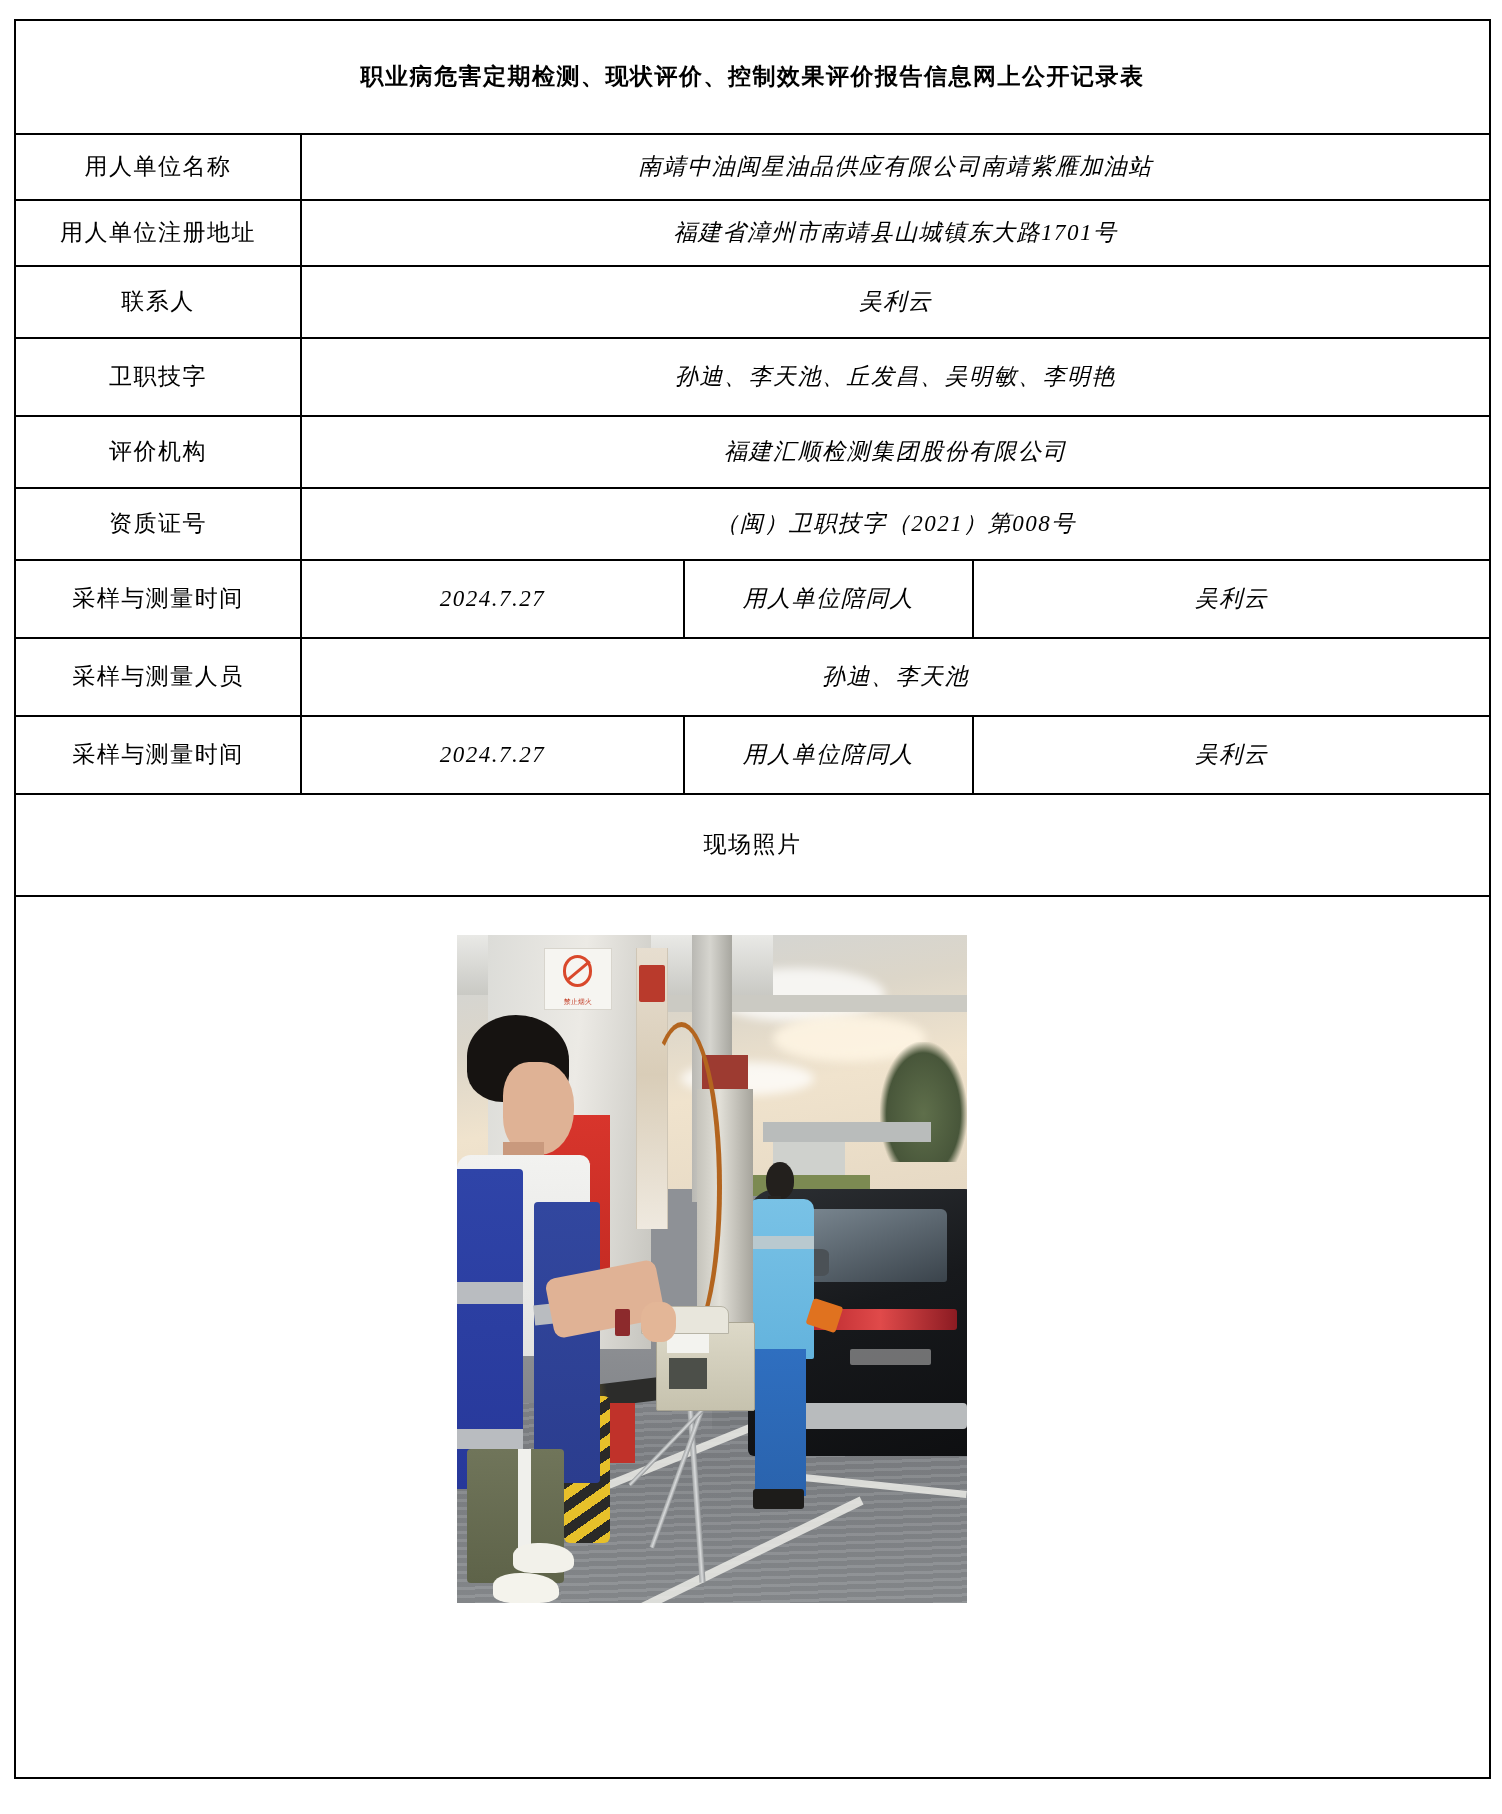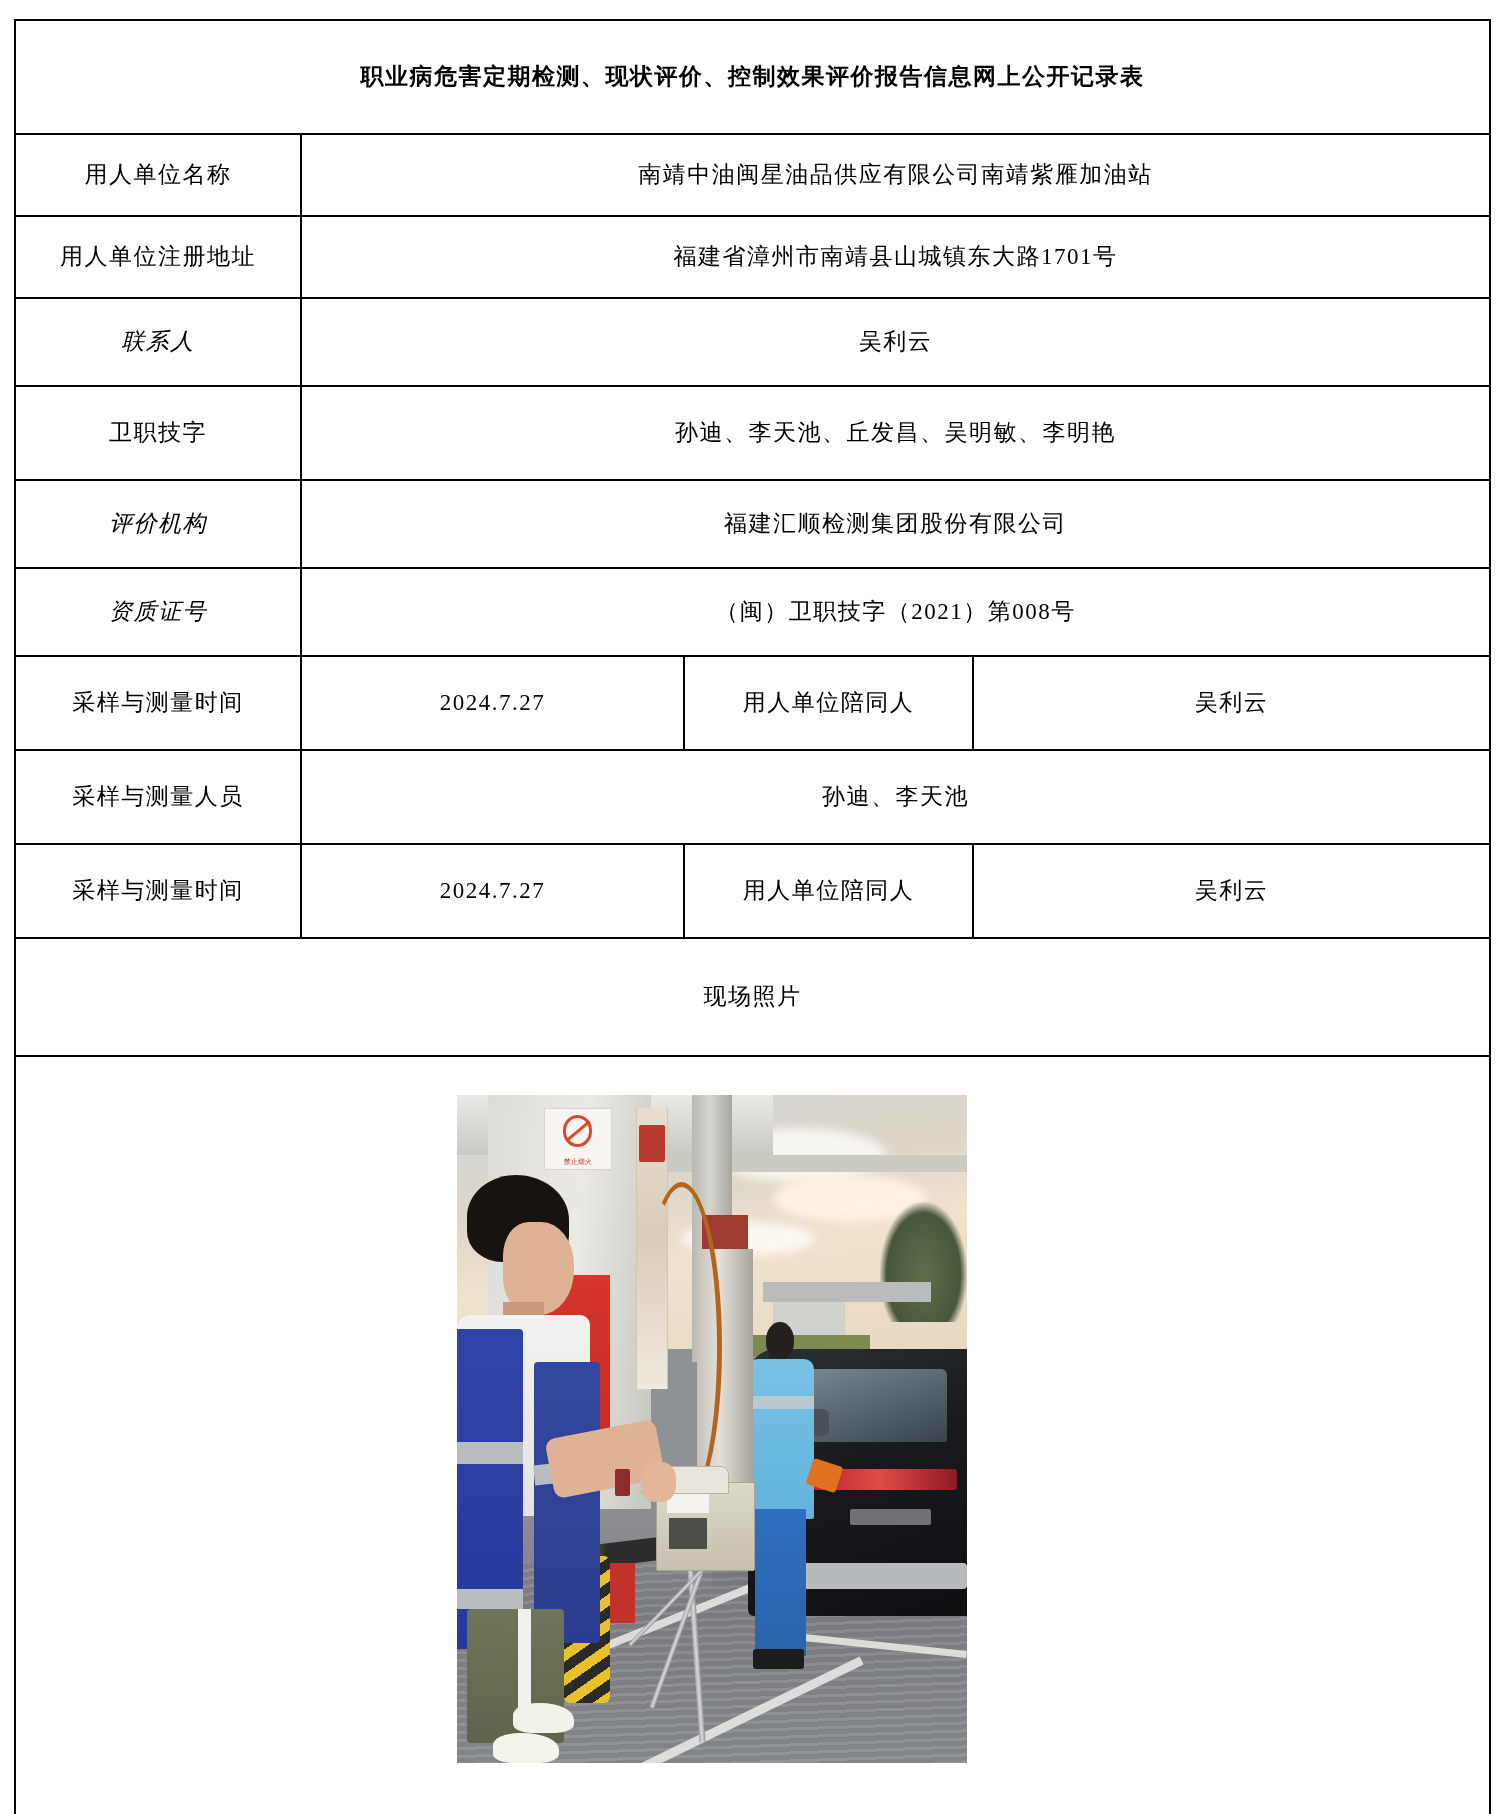--- a/index.html
+++ b/index.html
@@ -27,21 +27,21 @@
     position: absolute;
     left: 14px;
     top: 19px;
     width: 1477px;
     border-collapse: collapse;
     table-layout: fixed;
   }
 
   table.record-table td {
     border: 2px solid #000000;
-    padding: 8px;
+    padding: 0;
     vertical-align: middle;
     text-align: center;
     font-size: 23px;
     line-height: 1.5;
     letter-spacing: 1.5px;
   }
 
   .title-cell {
     height: 100px;
     font-size: 36px;
@@ -53,24 +53,25 @@
 
   .label-cell {
     width: 286px;
     font-size: 23px;
     letter-spacing: 2px;
   }
 
   .value-cell {
     font-size: 23px;
     letter-spacing: 1px;
+    font-style: italic;
   }
 
   .r-tall  { height: 64px; }
-  .r-mid   { height: 70px; font-style: italic; }
+  .r-mid   { height: 70px; }
   .r-big   { height: 76px; }
 
   .photo-header-cell {
     height: 100px;
     font-size: 23px;
     letter-spacing: 2px;
   }
 
   .photo-body-cell {
     height: 880px;

